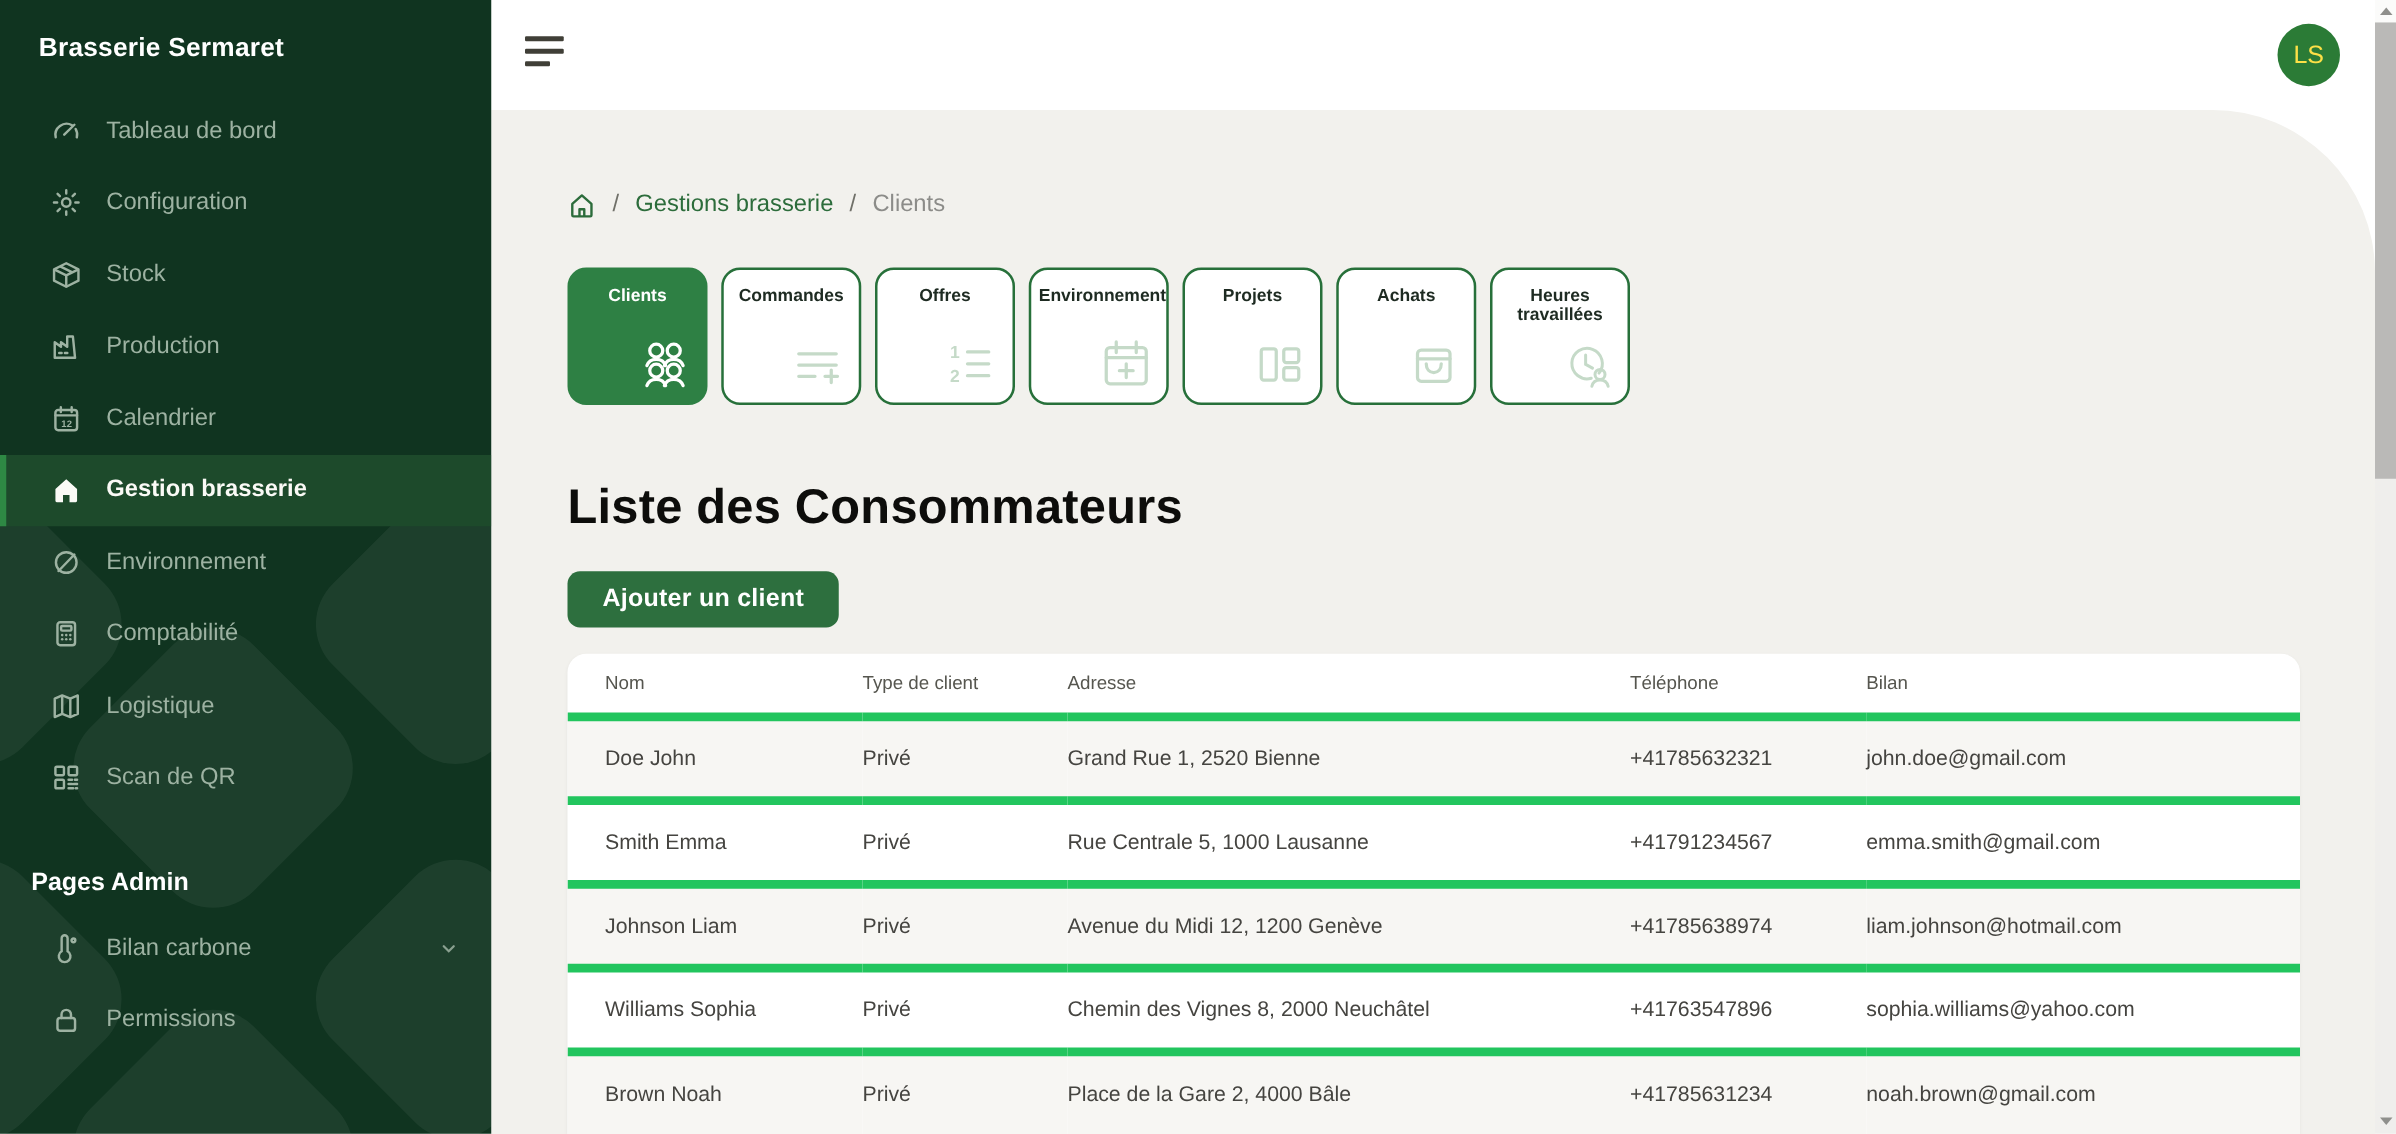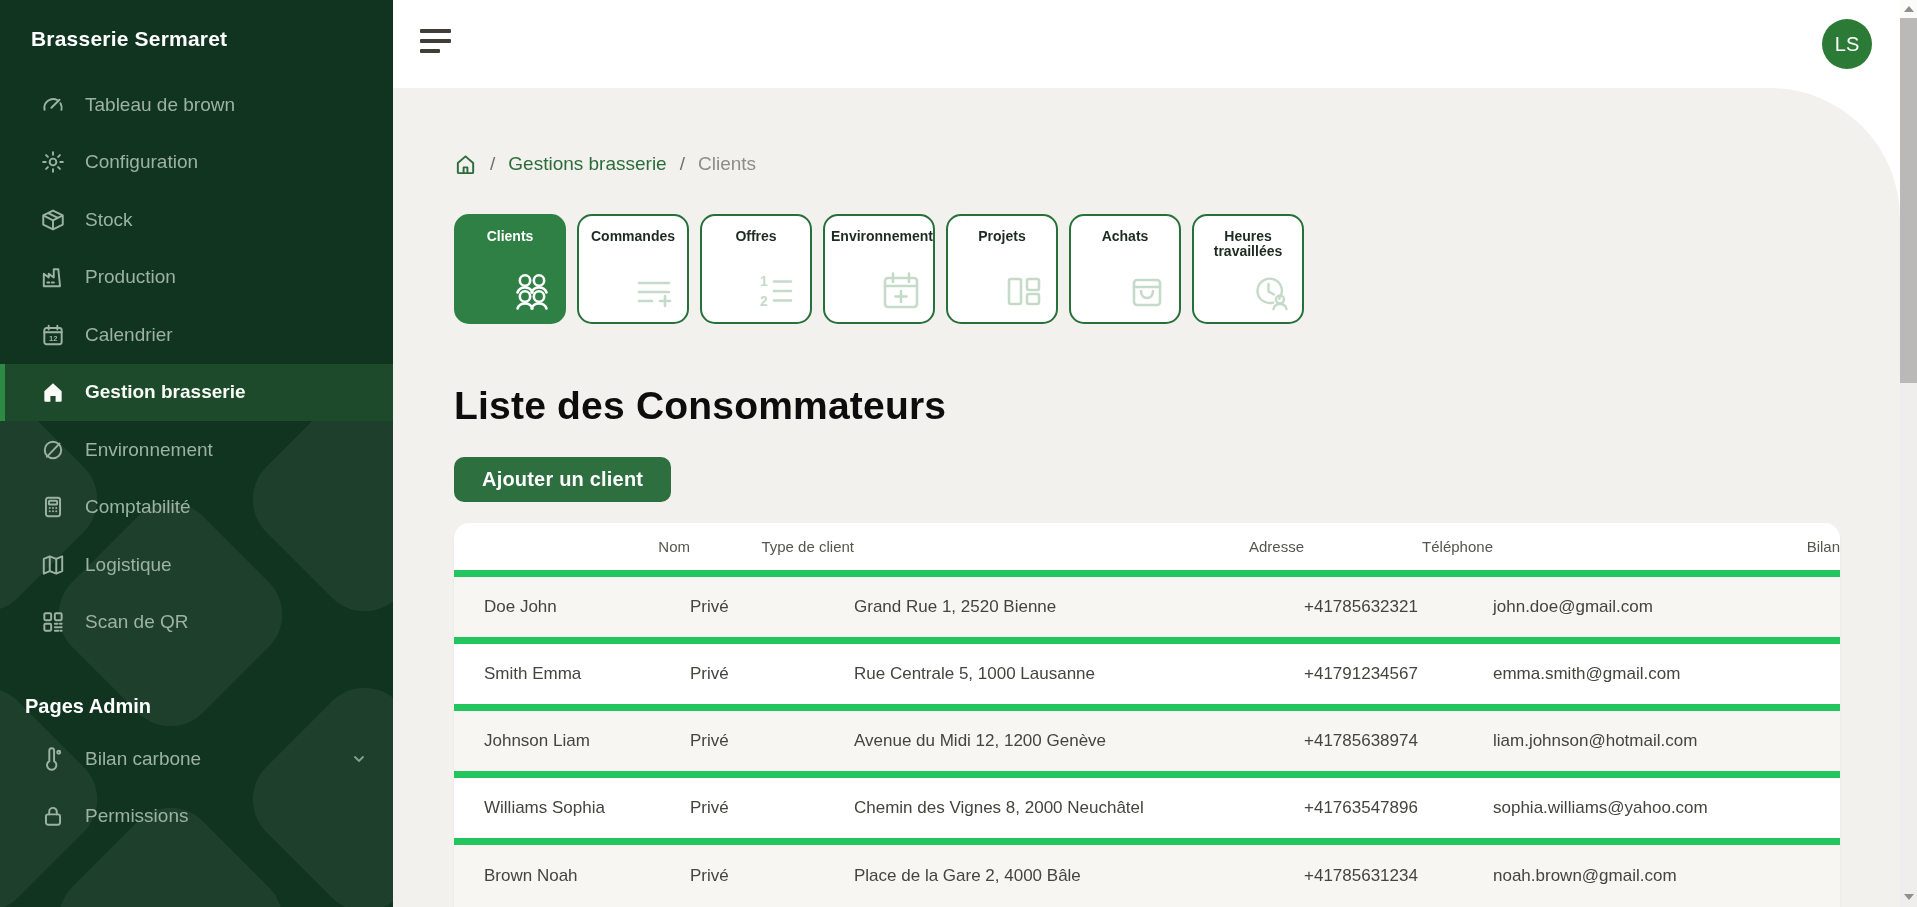--- a/index.html
+++ b/index.html
@@ -29,21 +29,21 @@
   .section-label{ position:relative; color:#fff; font-size:20px; font-weight:700; padding:44px 0 8px 25px; }
   .chev{ margin-left:auto; margin-right:26px; width:16px; height:16px; opacity:.85; }
 
   
   .main{ position:absolute; left:393px; top:0; right:17px; bottom:0; background:#fff; }
   .topbar{ position:relative; height:88px; background:#fff; z-index:3; }
   .hamburger{ position:absolute; left:27px; top:29px; width:31px; height:27px; cursor:pointer; }
   .hamburger span{ display:block; height:4px; background:#403F37; border-radius:1px; margin-bottom:6px; }
   .hamburger span:nth-child(3){ width:20px; }
   .avatar{ position:absolute; right:28px; top:19px; width:50px; height:50px; border-radius:50%;
-           background:#2B7B36; color:#ffffff; font-size:20px; font-weight:500;
+           background:#2B7B36; color:#fde047; font-size:20px; font-weight:500;
            display:flex; align-items:center; justify-content:center; cursor:pointer; }
 
   
   .content{ position:absolute; left:0; top:88px; right:0; bottom:-2px;
             background:#F2F1ED; border-top-right-radius:130px;
             padding:62px 60px 0 61px; }
   .breadcrumb{ display:flex; align-items:center; gap:13px; font-size:19px; height:28px; }
   .bc-home{ width:23px; height:23px; color:#2C6C3B; cursor:pointer; }
   .bc-sep{ color:#707069; }
   .bc-link{ color:#2C6C3B; cursor:pointer; }
@@ -66,21 +66,21 @@
     padding:0 28px; height:45px; cursor:pointer; letter-spacing:.2px;
   }
 
   .table-card{
     margin-top:21px; background:#fff; border-radius:15px 15px 0 0; width:1386px;
     box-shadow:0 1px 3px rgba(0,0,0,.05); overflow:hidden;
   }
   table{ border-collapse:collapse; width:100%; table-layout:fixed; }
   col.c1{width:236px} col.c2{width:164px} col.c3{width:450px} col.c4{width:189px} col.c5{width:auto}
   thead th{
-    text-align:right; font-size:15px; font-weight:500; color:#56564F;
+    text-align:left; font-size:15px; font-weight:500; color:#56564F;
     height:50px; padding:0; vertical-align:middle;
   }
   thead th:first-child, tbody td:first-child{ padding-left:30px; }
   tbody td{ font-size:17px; color:#454440; height:67px; vertical-align:middle; }
   tbody tr{ border-top:7px solid #22c55e; cursor:pointer; }
   tbody tr:nth-child(odd){ background:#F7F6F3; }
 
   
   .scrollbar{ position:absolute; right:0; top:0; width:17px; height:907px; background:#EFEEEC; z-index:9; }
   .sb-cap{ position:absolute; top:0; left:0; right:0; height:18px; background:#FBFBFA;
@@ -108,21 +108,21 @@
 
   <div class="brand">Brasserie Sermaret</div>
 
   <nav class="menu">
     <div class="menu-item">
       <svg class="mi-icon" viewBox="0 0 24 24" fill="none" stroke="currentColor" stroke-width="1.8" stroke-linecap="round">
         <path d="M4.2 16.5a8.2 8.2 0 0 1 12.1-8.9"></path>
           <path d="M19.8 16.5a8.2 8.2 0 0 0-.9-6.2"></path>
           <path d="M10.5 14.5 18 7.2"></path>
       </svg>
-      <span>Tableau de brown</span>
+      <span>Tableau de bord</span>
     </div>
     <div class="menu-item">
       <svg class="mi-icon" viewBox="0 0 24 24" fill="none" stroke="currentColor" stroke-width="1.8" stroke-linecap="round">
         <circle cx="12" cy="12" r="3.1"></circle>
         <path d="M12 2.9v2.4M12 18.7v2.4M2.9 12h2.4M18.7 12h2.4M5.6 5.6l1.7 1.7M16.7 16.7l1.7 1.7M18.4 5.6l-1.7 1.7M7.3 16.7l-1.7 1.7"></path>
       </svg>
       <span>Configuration</span>
     </div>
     <div class="menu-item">
       <svg class="mi-icon" viewBox="0 0 24 24" fill="none" stroke="currentColor" stroke-width="1.8" stroke-linejoin="round">

